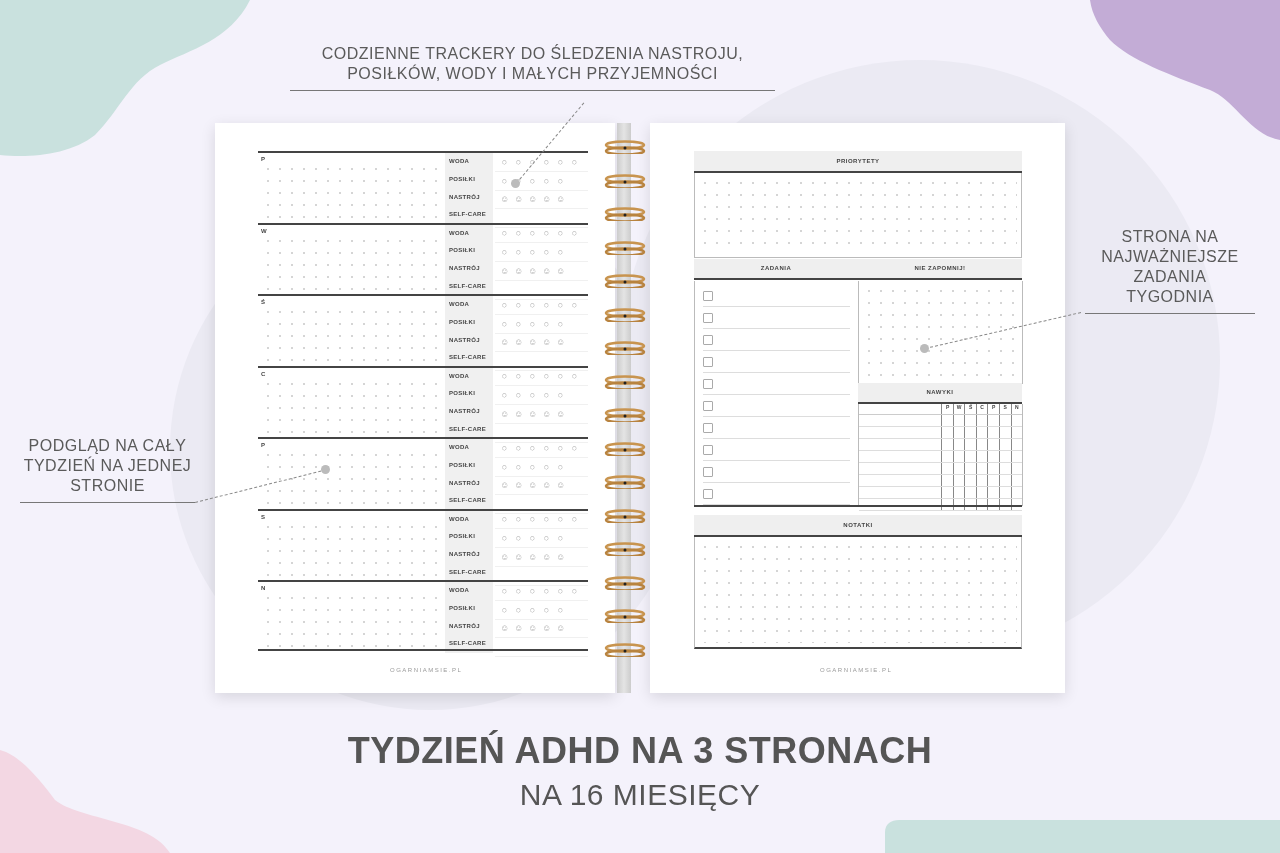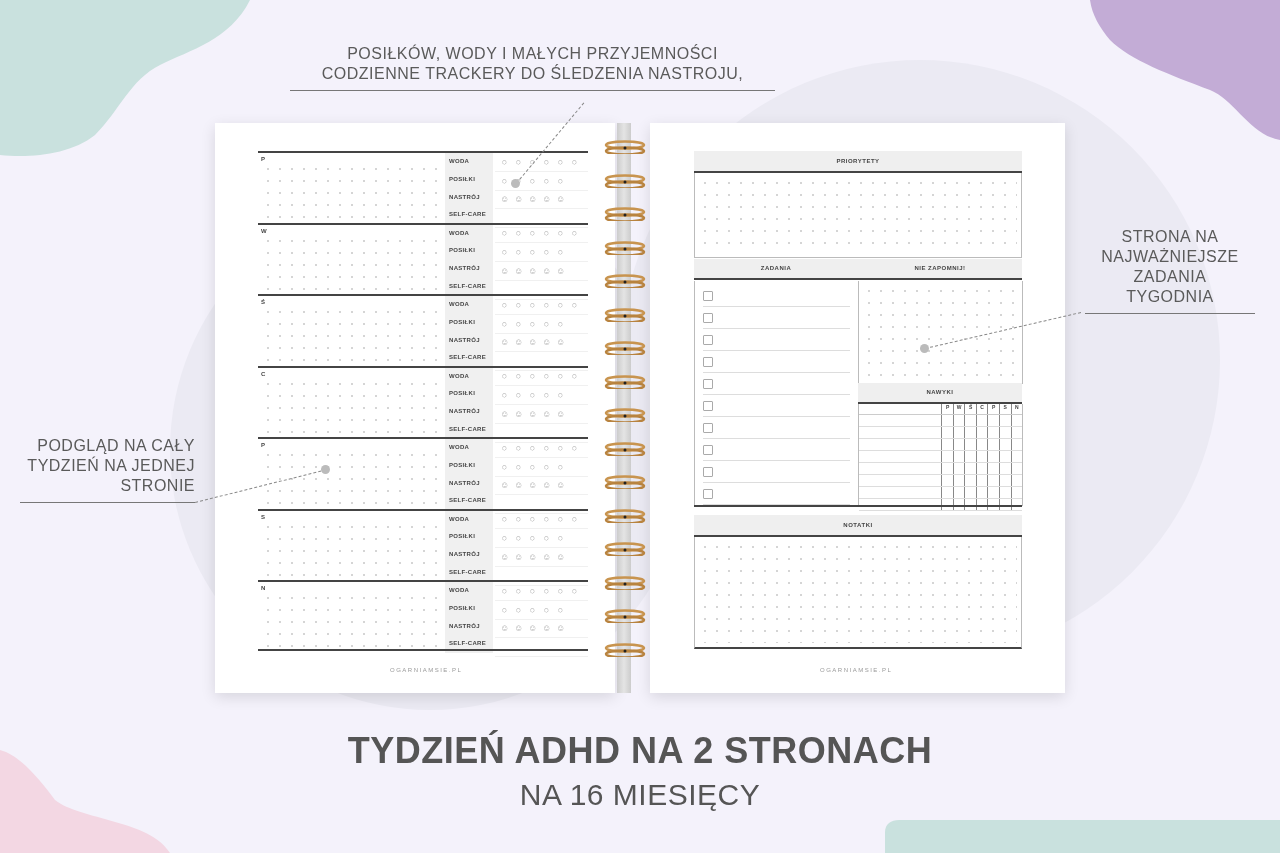--- a/index.html
+++ b/index.html
@@ -40,26 +40,26 @@
 <svg class="blob" style="left:0;top:740px" width="200" height="113">
     <path d="M0 10 C20 15 40 40 55 60 C80 80 150 80 170 113 H0 Z" fill="#f3d7e3"></path>
   </svg>
 <svg class="blob" style="left:885px;top:820px" width="395" height="33">
     <path d="M0 33 V12 C0 4 6 0 14 0 H395 V33 Z" fill="#c9e1de"></path>
   </svg>
 <div class="circle-bg" style="left:170px;top:190px;width:520px;height:520px;"></div>
 <div class="circle-bg" style="left:620px;top:60px;width:600px;height:600px;"></div>
 
 <div class="callout" style="left:290px;top:44px;width:485px;">
+  <div>CODZIENNE TRACKERY DO ŚLEDZENIA NASTROJU,</div>
   <div>POSIŁKÓW, WODY I MAŁYCH PRZYJEMNOŚCI</div>
-  <div>CODZIENNE TRACKERY DO ŚLEDZENIA NASTROJU,</div>
   <div class="rule"></div>
 </div>
 
-<div class="callout" style="left:20px;top:436px;width:175px;text-align:right;">
+<div class="callout" style="left:20px;top:436px;width:175px;">
   <div>PODGLĄD NA CAŁY</div>
   <div>TYDZIEŃ NA JEDNEJ</div>
   <div>STRONIE</div>
   <div class="rule"></div>
 </div>
 
 <div class="callout" style="left:1085px;top:227px;width:170px;">
   <div>STRONA NA</div>
   <div>NAJWAŻNIEJSZE</div>
   <div>ZADANIA</div>
@@ -549,14 +549,14 @@
     </svg>
   </div>
 
 <div class="leader" style="left:516px;top:183px;width:105px;transform:rotate(-50deg);"></div>
 <div class="pin" style="left:511px;top:179px;"></div>
 <div class="leader" style="left:195px;top:502px;width:135px;transform:rotate(-14deg);"></div>
 <div class="pin" style="left:321px;top:465px;"></div>
 <div class="leader" style="left:925px;top:348px;width:160px;transform:rotate(-13deg);"></div>
 <div class="pin" style="left:920px;top:344px;"></div>
 
-<div class="title-main">TYDZIEŃ ADHD NA 2 STRONACH</div>
+<div class="title-main">TYDZIEŃ ADHD NA 3 STRONACH</div>
 <div class="title-sub">NA 16 MIESIĘCY</div>
 
 </body></html>

